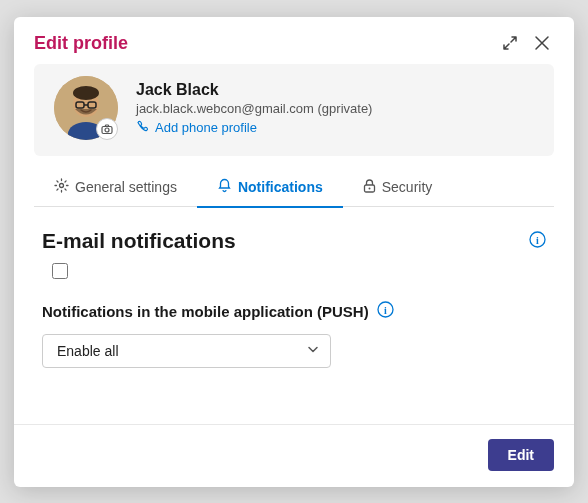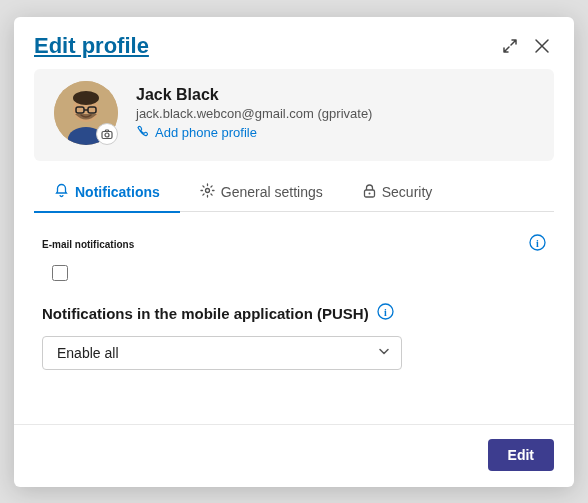--- a/index.html
+++ b/index.html
@@ -22,24 +22,23 @@
       overflow: hidden;
     }
     .modal-header {
       display: flex;
       align-items: center;
       justify-content: space-between;
       padding: 16px 20px 10px 20px;
       border-bottom: none;
     }
     .modal-title {
-      font-size: 22px;
+      font-size: 18px;
       font-weight: 600;
-      color: #0369a1;
-      text-decoration: underline;
+      color: #be185d;
     }
     .modal-header-actions {
       display: flex;
       gap: 8px;
       align-items: center;
     }
     .header-icon-btn {
       background: none;
       border: none;
       cursor: pointer;
@@ -149,21 +148,21 @@
       display: flex;
       flex-direction: column;
     }
     .section-title-row {
       display: flex;
       align-items: center;
       justify-content: space-between;
       margin-bottom: 10px;
     }
     .section-title {
-      font-size: 10px;
+      font-size: 21px;
       font-weight: 700;
       color: #1a1a1a;
     }
     .info-icon {
       color: #0078d4;
       font-size: 16px;
       cursor: pointer;
     }
     .checkbox-row {
       display: flex;
@@ -190,21 +189,21 @@
       gap: 8px;
       margin-bottom: 12px;
     }
     .push-section-title {
       font-size: 15px;
       font-weight: 700;
       color: #1a1a1a;
     }
     .select-wrapper {
       position: relative;
-      width: 360px;
+      width: 289px;
     }
     .select-field {
       width: 100%;
       padding: 8px 36px 8px 14px;
       border: 1.5px solid #ccc;
       border-radius: 4px;
       font-size: 14px;
       color: #222;
       background: #fff;
       appearance: none;
@@ -303,37 +302,37 @@
       <span class="profile-phone">
         <svg width="14" height="14" viewBox="0 0 14 14" fill="none" xmlns="http://www.w3.org/2000/svg">
           <path d="M2 2.5C2 2.5 3 1 4 1.5c1 .5 1.5 2 1.5 2s.5 1-.5 1.5c-.5.3 1 2.5 2.5 3s1.5-.5 1.5-.5 1-.8 2 .5c.8 1 .5 2-.5 2.5-1 .5-4-1-6-4S2 2.5 2 2.5z" stroke="#0078d4" stroke-width="1.2" fill="none"></path>
         </svg>
         <span>Add phone profile</span>
       </span>
     </div>
   </div>
 
   <div class="tabs">
+    <div class="tab">
+      <span class="tab-icon">
+        <svg width="15" height="15" viewBox="0 0 15 15" fill="none" xmlns="http://www.w3.org/2000/svg">
+          <circle cx="7.5" cy="7.5" r="2" stroke="#555" stroke-width="1.3"></circle>
+          <path d="M7.5 1v1.5M7.5 12.5V14M1 7.5h1.5M12.5 7.5H14M2.9 2.9l1.1 1.1M11 11l1.1 1.1M2.9 12.1l1.1-1.1M11 4l1.1-1.1" stroke="#555" stroke-width="1.3" stroke-linecap="round"></path>
+        </svg>
+      </span>
+      <span>General settings</span>
+    </div>
     <div class="tab active">
       <span class="tab-icon">
         <svg width="15" height="15" viewBox="0 0 15 15" fill="none" xmlns="http://www.w3.org/2000/svg">
           <path d="M7.5 1.5a4 4 0 0 1 4 4v3l1 1.5H2.5L3.5 8.5v-3a4 4 0 0 1 4-4z" stroke="#0078d4" stroke-width="1.3" fill="none"></path>
           <path d="M6 12a1.5 1.5 0 0 0 3 0" stroke="#0078d4" stroke-width="1.3" fill="none"></path>
         </svg>
       </span>
       <span>Notifications</span>
-    </div>
-    <div class="tab">
-      <span class="tab-icon">
-        <svg width="15" height="15" viewBox="0 0 15 15" fill="none" xmlns="http://www.w3.org/2000/svg">
-          <circle cx="7.5" cy="7.5" r="2" stroke="#555" stroke-width="1.3"></circle>
-          <path d="M7.5 1v1.5M7.5 12.5V14M1 7.5h1.5M12.5 7.5H14M2.9 2.9l1.1 1.1M11 11l1.1 1.1M2.9 12.1l1.1-1.1M11 4l1.1-1.1" stroke="#555" stroke-width="1.3" stroke-linecap="round"></path>
-        </svg>
-      </span>
-      <span>General settings</span>
     </div>
     <div class="tab">
       <span class="tab-icon">
         <svg width="13" height="15" viewBox="0 0 13 15" fill="none" xmlns="http://www.w3.org/2000/svg">
           <rect x="1.5" y="7" width="10" height="7" rx="1.5" stroke="#555" stroke-width="1.3"></rect>
           <path d="M3.5 7V5a3 3 0 0 1 6 0v2" stroke="#555" stroke-width="1.3" fill="none"></path>
           <circle cx="6.5" cy="10.5" r="1" fill="#555"></circle>
         </svg>
       </span>
       <span>Security</span>

